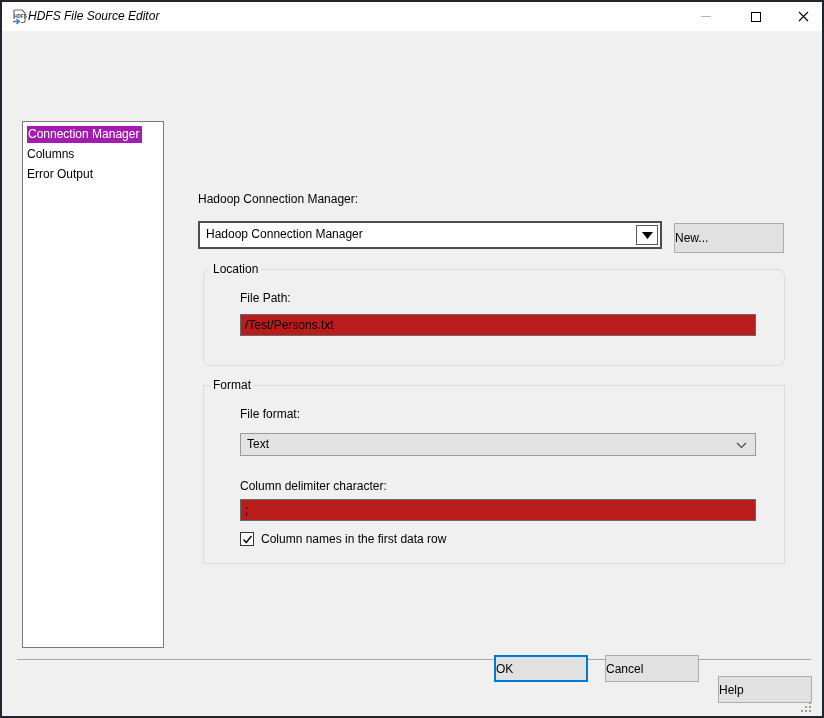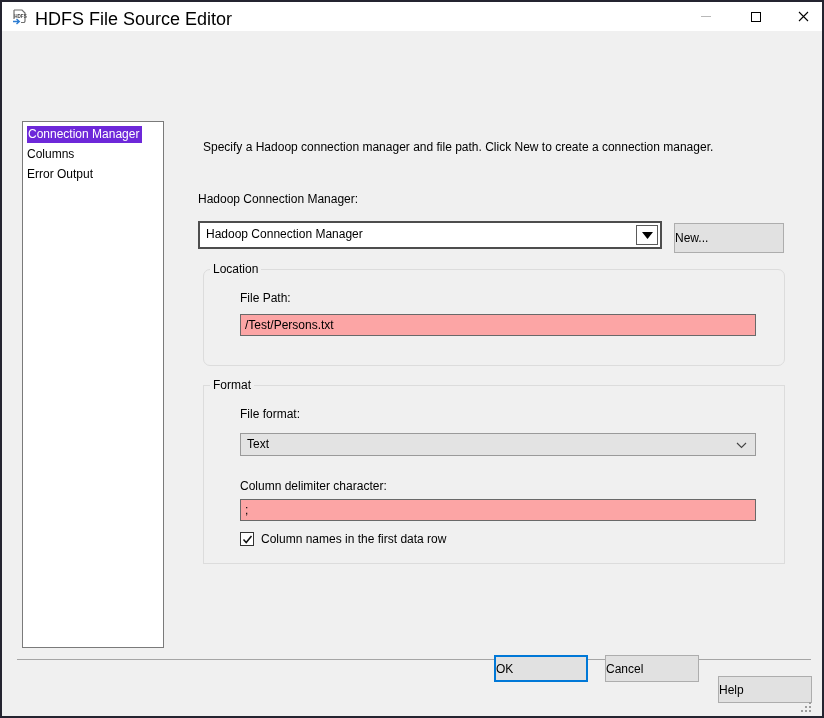--- a/index.html
+++ b/index.html
@@ -10,42 +10,42 @@
     position:relative; width:824px; height:718px;
     background:#f0f0f0; border:2px solid #242430; overflow:hidden;
   }
 
   
   .titlebar {
     position:absolute; left:0; top:0; width:820px; height:29px;
     background:#ffffff; display:flex; align-items:center;
   }
   .app-icon { position:absolute; left:9px; top:6px; width:18px; height:18px; }
-  .title-text { position:absolute; left:33px; top:7px; font-size:18px; color:#000; }
+  .title-text { position:absolute; left:26px; top:7px; font-size:12px; color:#000;font-style:italic; }
   .win-btn {
     position:absolute; top:0; width:34px; height:29px;
     display:flex; align-items:center; justify-content:center;
   }
   .btn-min { left:687px; }
   .btn-max { left:737px; }
   .btn-close { left:784px; }
   .min-glyph { width:10px; height:1px; background:#b8b8b8; }
   .max-glyph { width:10px; height:10px; border:1px solid #000; background:transparent; }
 
   
   .header-desc { position:absolute; left:23px; top:48px; font-size:12px; }
 
   
   .listbox {
     position:absolute; left:20px; top:119px; width:142px; height:527px;
     background:#fff; border:1px solid #7a7a7a; padding-top:2px;
   }
   .list-item { height:20px; line-height:20px; padding-left:4px; white-space:nowrap; }
   .list-item .sel {
-    background:#6d28d9; color:#fff; padding:1px 3px 2px 1px;
+    background:#a21caf; color:#fff; padding:1px 3px 2px 1px;
   }
 
   
   .instruction { position:absolute; left:201px; top:138px; width:590px; }
   .conn-label { position:absolute; left:196px; top:190px; }
 
   .combo {
     position:absolute; left:196px; top:219px; width:464px; height:28px;
     background:#fff; border:2px solid #4d4d4d;
   }
@@ -69,21 +69,21 @@
     border:1px solid #dcdcdc; background:#f0f0f0;
   }
   .group-location { top:267px; height:97px;border-radius:7px; }
   .group-format  { top:383px; height:179px; }
   .group-title {
     position:absolute; left:6px; top:-8px; background:#f0f0f0; padding:0 3px;
   }
   .field-label { position:absolute; left:36px; }
   .textbox {
     position:absolute; left:36px; width:516px; height:22px;
-    background:#fca5a5; border:1px solid #696969;
+    background:#b91c1c; border:1px solid #696969;
     font-family:"Liberation Sans", sans-serif; font-size:12px;
     padding:0 4px; color:#000;
   }
   .lbl-filepath { top:21px; }
   .inp-filepath { top:44px; }
 
   .lbl-fileformat { top:21px; }
   .select-flat {
     position:absolute; left:36px; top:47px; width:516px; height:23px;
     background:#e3e3e3; border:1px solid #9a9a9a;text-align:right;
@@ -142,21 +142,20 @@
       <span class="sel">Connection Manager</span>
     </div>
     <div class="list-item">
       <span>Columns</span>
     </div>
     <div class="list-item">
       <span>Error Output</span>
     </div>
   </div>
 
-  <div class="instruction">Specify a Hadoop connection manager and file path. Click New to create a connection manager.</div>
 
   <div class="conn-label">Hadoop Connection Manager:</div>
   <div class="combo">
     <span class="combo-value">Hadoop Connection Manager</span>
     <div class="combo-btn">
       <svg width="11" height="7" viewBox="0 0 11 7">
         <polygon points="0,0 11,0 5.5,7" fill="#000"></polygon>
       </svg>
     </div>
   </div>

